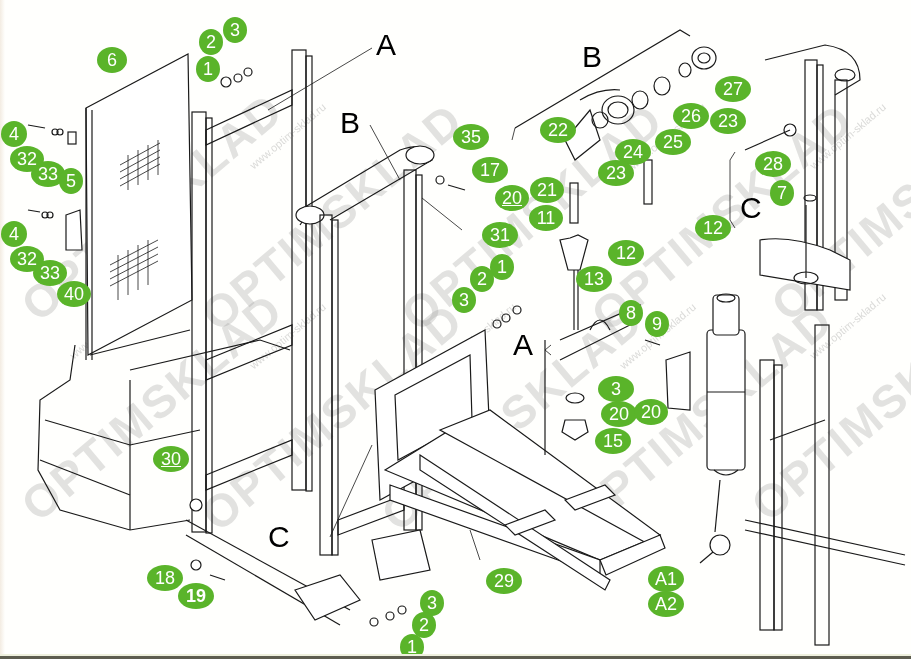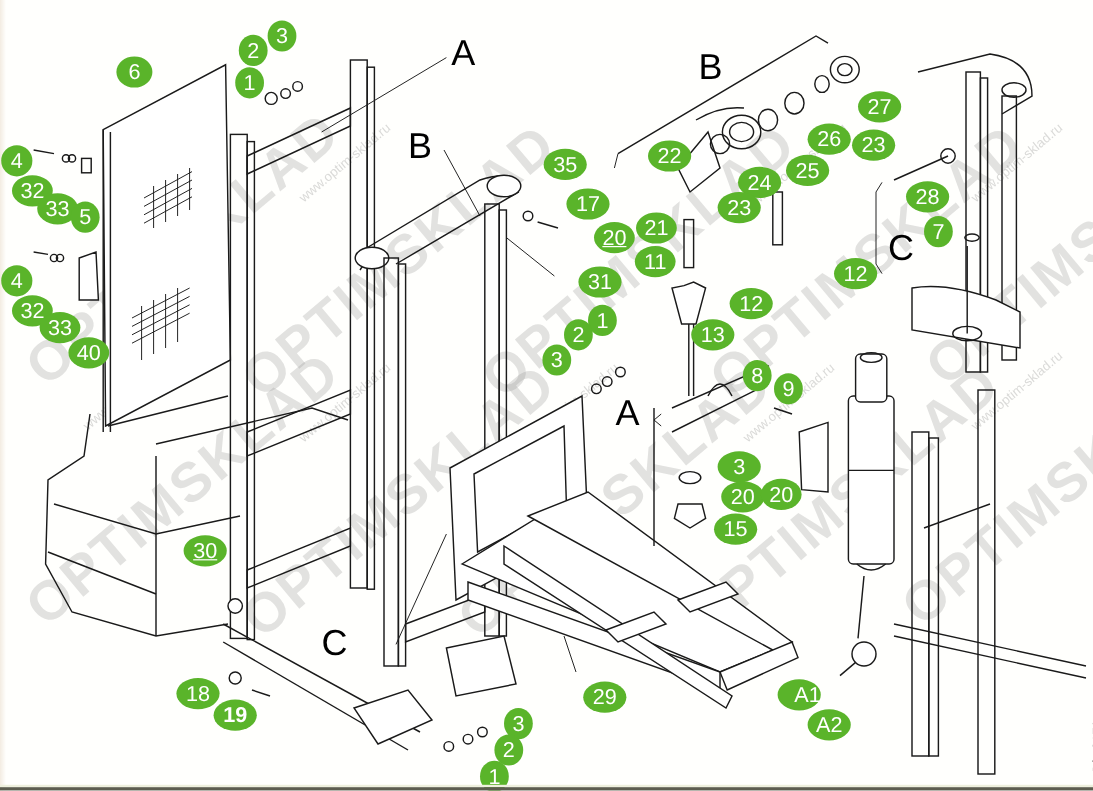--- a/index.html
+++ b/index.html
@@ -253,22 +253,22 @@
   <div class="callout" style="left:619px;top:300px;width:24px;">8</div>
   <div class="callout" style="left:645px;top:311px;width:24px;">9</div>
   <div class="callout" style="left:598px;top:376px;width:36px;">3</div>
   <div class="callout" style="left:601px;top:401px;width:36px;">20</div>
   <div class="callout" style="left:634px;top:399px;width:34px;">20</div>
   <div class="callout" style="left:595px;top:428px;width:36px;">15</div>
   <div class="callout" style="left:153px;top:446px;width:36px;text-decoration:underline;">30</div>
   <div class="callout" style="left:147px;top:565px;width:36px;">18</div>
   <div class="callout" style="left:178px;top:583px;width:36px;font-weight:bold;">19</div>
   <div class="callout" style="left:486px;top:568px;width:36px;">29</div>
-  <div class="callout" style="left:648px;top:566px;width:36px;text-align:right;">A1</div>
-  <div class="callout" style="left:648px;top:591px;width:36px;margin-left:25px;">A2</div>
+  <div class="callout" style="left:648px;top:566px;width:36px;">A1</div>
+  <div class="callout" style="left:648px;top:591px;width:36px;">A2</div>
   <div class="callout" style="left:420px;top:590px;width:24px;">3</div>
   <div class="callout" style="left:412px;top:612px;width:24px;">2</div>
   <div class="callout" style="left:400px;top:634px;width:24px;">1</div>
 
   <div class="drawing-no">Dis 3170</div>
 
   <div id="bottomedge2"></div>
   <div id="bottomedge"></div>
 </div>
 

